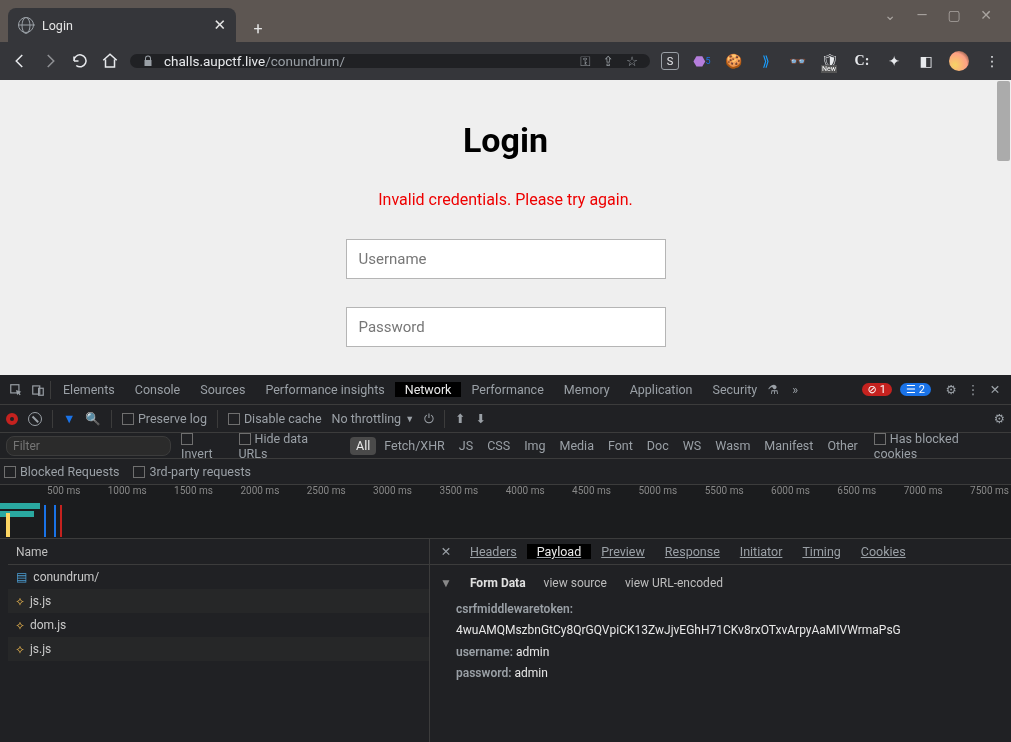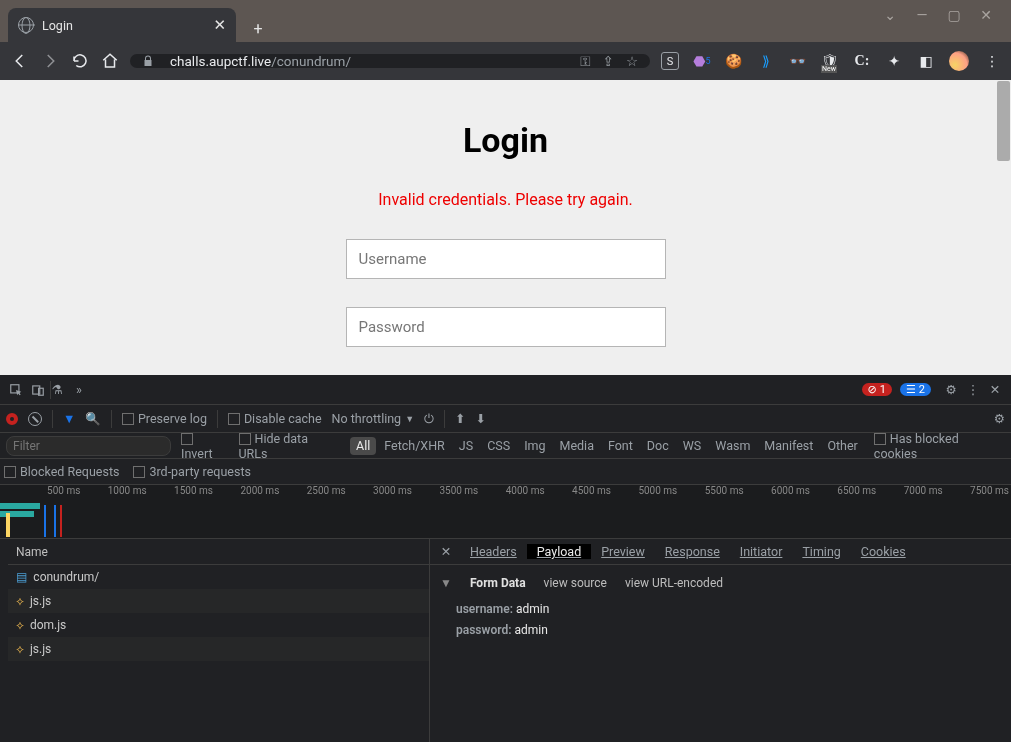--- a/index.html
+++ b/index.html
@@ -13,21 +13,21 @@
   .tab .globe { width:16px; height:16px; border:1.5px solid #9aa0a6; border-radius:50%; position:relative;}
   .tab .globe:before{content:"";position:absolute;left:50%;top:-1.5px;bottom:-1.5px;width:7px;border:1.5px solid #9aa0a6;border-radius:50%;transform:translateX(-50%);}
   .tab .globe:after{content:"";position:absolute;top:50%;left:-1.5px;right:-1.5px;height:0;border-top:1.5px solid #9aa0a6;transform:translateY(-50%);}
   .tab .title{flex:1; overflow:hidden;}
   .tab .close{color:#e5e5e5; font-size:15px; line-height:1;}
   .new-tab{width:28px;height:28px; margin-left:8px; border-radius:50%; color:#e5e5e5;display:flex;align-items:center;justify-content:center;font-size:16px;}
   
   .toolbar{background:#35363a;height:38px;display:flex;align-items:center;padding:0 10px;gap:10px;}
   .nav-ico{color:#e8eaed;width:20px;height:20px;display:flex;align-items:center;justify-content:center;}
   .nav-ico svg{width:18px;height:18px;fill:none;stroke:#e8eaed;stroke-width:2;}
-  .omnibox{flex:0 0 520px;background:#202124;height:14px;border-radius:15px;display:flex;align-items:center;padding:0 12px;color:#9aa0a6;font-size:13.5px;gap:16px;}
+  .omnibox{flex:0 0 520px;background:#202124;height:14px;border-radius:15px;display:flex;align-items:center;padding:0 12px;color:#9aa0a6;font-size:13.5px;gap:10px;}
   .omnibox .lock{width:12px;}
   .omnibox .url .host{color:#e8eaed;}
   .omnibox .url .path{color:#9aa0a6;}
   .omni-right{margin-left:auto;display:flex;gap:12px;align-items:center;color:#9aa0a6;}
   .toolbar-right{margin-left:auto;display:flex;gap:14px;align-items:center;color:#e8eaed;}
   .ext-ico{width:18px;height:18px;display:flex;align-items:center;justify-content:center;font-size:14px;}
   
   .viewport{background:#efefef;height:295px;position:relative;display:flex;flex-direction:column;align-items:center;padding-top:40px;}
   .viewport h1{font-size:34px;font-weight:700;color:#000;}
   .err{color:#ee0000;font-size:16px;margin-top:30px;}
@@ -167,20 +167,31 @@
           <path d="M12 12l9 3-3 2 2 3-2 1-2-3-2 3z" fill="#9aa0a6" stroke="none"></path>
         </svg>
       </div>
     <div class="dt-ico">
         <svg width="14" height="14" viewBox="0 0 24 24" fill="none" stroke="#9aa0a6" stroke-width="2">
           <rect x="3" y="5" width="12" height="14"></rect>
           <rect x="13" y="9" width="8" height="12"></rect>
         </svg>
       </div>
     <div class="sep"></div>
+    <div id="dt-tabs-container" style="display:flex;">
+        <div class="dt-tab">Elements</div>
+        <div class="dt-tab">Console</div>
+        <div class="dt-tab">Sources</div>
+        <div class="dt-tab">Performance insights</div>
+        <div class="dt-tab active">Network</div>
+        <div class="dt-tab">Performance</div>
+        <div class="dt-tab">Memory</div>
+        <div class="dt-tab">Application</div>
+        <div class="dt-tab">Security</div>
+      </div>
     <div class="dt-ico" style="margin-left:-6px;">⚗</div>
     <div class="dt-ico">»</div>
     <div class="spacer"></div>
     <div class="badge-err">
         <span>⊘</span>
         <span>1</span>
       </div>
     <div class="badge-info" style="margin-left:6px;">
         <span>☰</span>
         <span>2</span>
@@ -303,19 +314,20 @@
           </div>
       </div>
       <div class="pp-body">
         <div class="formdata-head">
           <span class="caret">▼</span>
           <b style="color:#e0e0e0;">Form Data</b>
           <span class="linkish">view source</span>
           <span class="linkish">view URL-encoded</span>
         </div>
         <div id="kv-rows">
+            <div class="kv"><b>csrfmiddlewaretoken: </b><span class="val">4wuAMQMszbnGtCy8QrGQVpiCK13ZwJjvEGhH71CKv8rxOTxvArpyAaMIVWrmaPsG</span></div>
             <div class="kv"><b>username: </b><span class="val">admin</span></div>
             <div class="kv"><b>password: </b><span class="val">admin</span></div>
           </div>
       </div>
     </div>
   </div>
 </div>
 
 </body></html>

